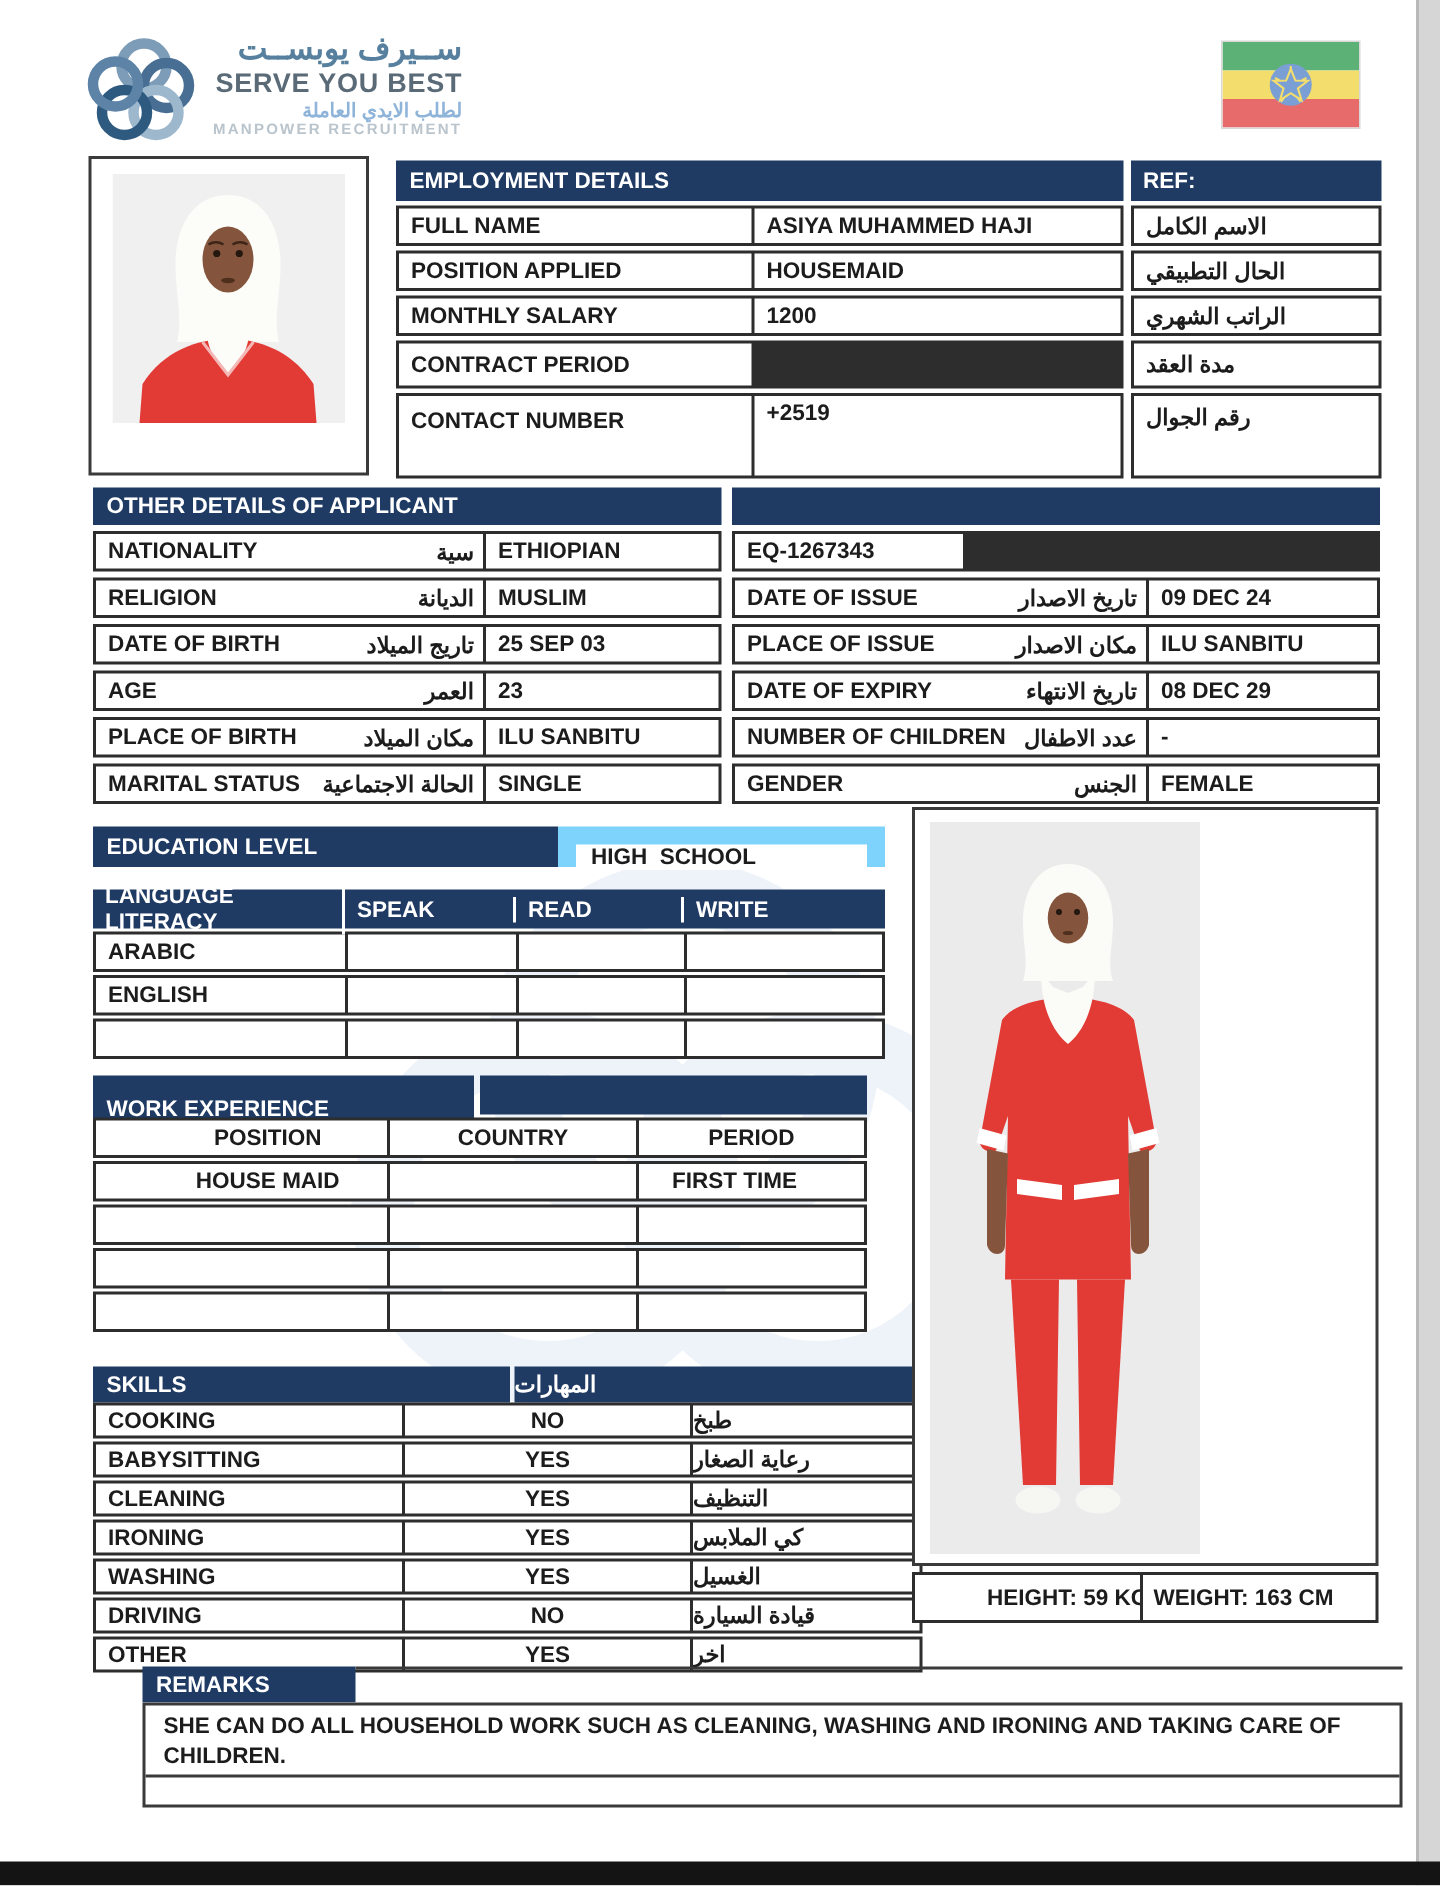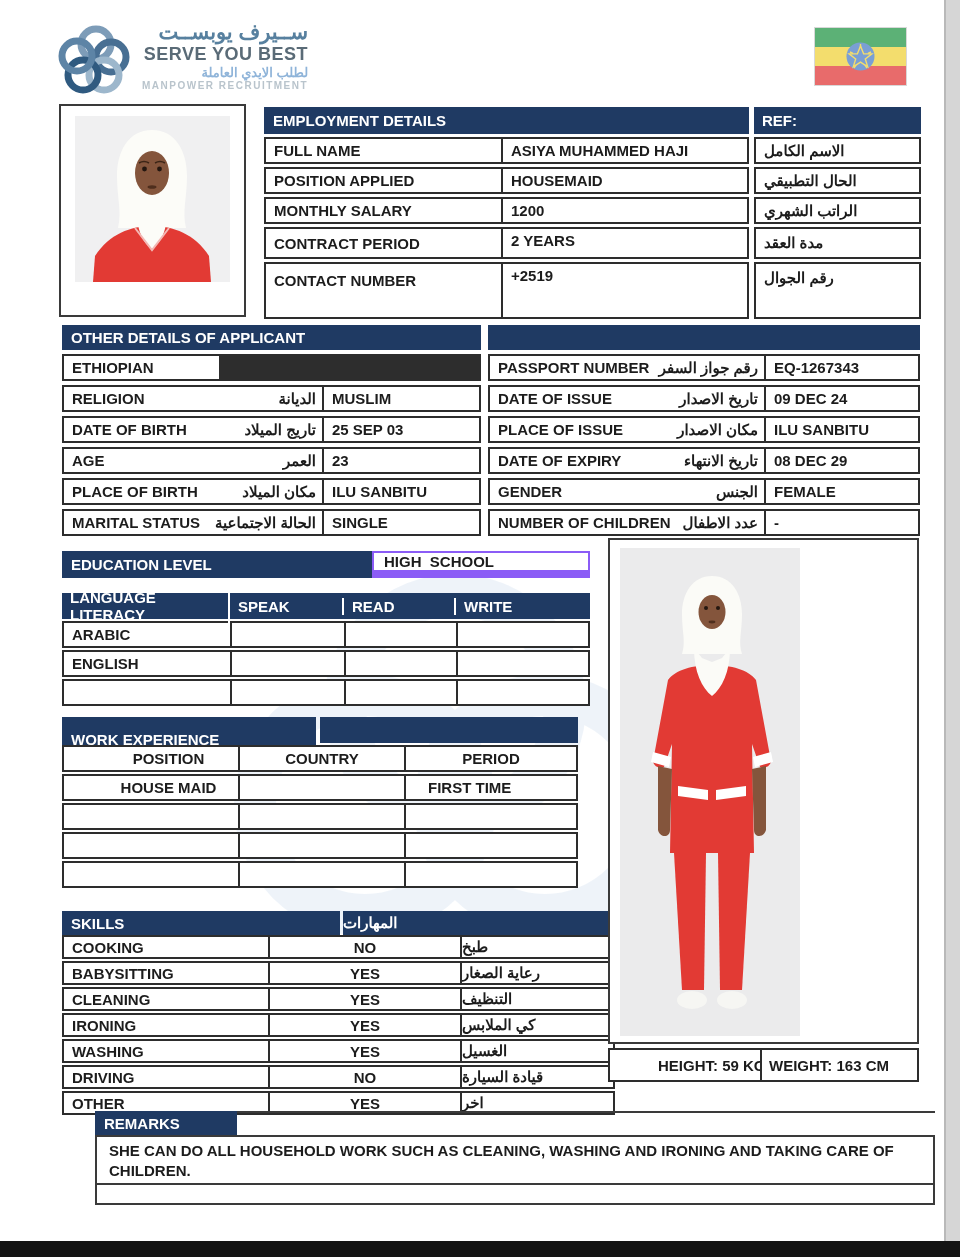--- a/index.html
+++ b/index.html
@@ -53,21 +53,21 @@
   .od-left  { left:62px;  top:354px; width:419px; }
   .od-right { left:488px; top:354px; width:432px; }
   .od-row { height:27px; margin-bottom:4px; }
   .od-row .c1 { flex:1; justify-content:space-between; padding:0 6px 0 8px; }
   .od-left  .c2 { width:155px; padding-left:8px; }
   .od-right .c2 { width:152px; padding-left:8px; }
 
   
   .edu { left:62px; top:551px; display:flex; width:528px; }
   .edu-bar { width:310px; height:27px; padding-left:9px; }
-  .edu-val { flex:1; background:#8b5cf6; padding:2px; height:27px; }
+  .edu-val { flex:1; background:#7dd3fc; padding:12px; height:27px; }
   .edu-val .bcell { width:100%; padding-left:10px; white-space:pre; }
 
   
   .lang { left:62px; top:593px; width:528px; }
   .lang-head { height:26px; }
   .lang-head .hcell { display:flex; align-items:center; padding-left:8px;
                       border-right:2px solid #ffffff; }
   .lang-head .hcell:last-child { border-right:none; }
   .lang .h1 { width:168px; } .lang .h2 { width:114px; }
   .lang .h3 { width:112px; } .lang .h4 { flex:1; }
@@ -76,21 +76,21 @@
   .lang-row .c2 { width:112px; } .lang-row .c3 { width:110px; }
   .lang-row .c4 { flex:1; }
 
   
   .work-bar { left:62px; top:717px; width:516px; display:flex; gap:4px; }
   .work-bar .seg1 { width:254px; height:44px; padding-left:9px; }
   .work-bar .seg2 { flex:1; height:26px; }
   .work { left:62px; top:745px; width:516px; }
   .work-row { height:27px; margin-bottom:2px; }
   .work-row .bcell { justify-content:center; }
-  .work-row .c1 { width:174px;padding-left:35px; } .work-row .c2 { width:164px; }
+  .work-row .c1 { width:194px;padding-left:35px; } .work-row .c2 { width:164px; }
   .work-row .c3 { flex:1; }
 
   
   .skills-bar { left:62px; top:911px; width:553px; display:flex; gap:3px; }
   .skills-bar .seg1 { width:278px; height:24px; padding-left:9px; }
   .skills-bar .seg2 { flex:1; height:24px; justify-content:flex-end; padding-right:8px; }
   .skills { left:62px; top:935px; width:553px; }
   .skills-row { height:24px; margin-bottom:2px; }
   .skills-row .c1 { width:204px; padding-left:8px; }
   .skills-row .c2 { width:190px; justify-content:center; }
@@ -191,21 +191,20 @@
     <div class="brow emp-row">
       <div class="bcell c1 lbl">POSITION APPLIED</div>
       <div class="bcell c2 val">HOUSEMAID</div>
     </div>
     <div class="brow emp-row">
       <div class="bcell c1 lbl">MONTHLY SALARY</div>
       <div class="bcell c2 val">1200</div>
     </div>
     <div class="brow emp-row tall">
       <div class="bcell c1 lbl">CONTRACT PERIOD</div>
-      <div class="bcell c2 val" style="align-items:flex-start; padding-top:3px;">2 YEARS</div>
     </div>
     <div class="brow emp-row xtall">
       <div class="bcell c1 lbl" style="align-items:flex-start; padding-top:8px;">CONTACT NUMBER</div>
       <div class="bcell c2 val" style="align-items:flex-start; padding-top:3px;">+2519</div>
     </div>
   </div>
 
   <div class="abs emp-arabic">
     <div class="navybar emp-head" style="padding-left:8px;">REF:</div>
     <div class="brow emp-row">
@@ -223,20 +222,24 @@
     <div class="brow emp-row xtall">
         <div class="bcell ar" dir="rtl" style="align-items:flex-start; padding-top:5px;">رقم الجوال</div>
       </div>
   </div>
 
   <div class="abs navybar od-bar-left">OTHER DETAILS OF APPLICANT</div>
   <div class="abs navybar od-bar-right"></div>
 
   <div class="abs od-left">
     <div class="brow od-row">
+      <div class="bcell c1">
+          <span class="lbl">NATIONALITY</span>
+          <span class="ar" dir="rtl">سية</span>
+        </div>
       <div class="bcell c2 val">ETHIOPIAN</div>
     </div>
     <div class="brow od-row">
       <div class="bcell c1">
           <span class="lbl">RELIGION</span>
           <span class="ar" dir="rtl">الديانة</span>
         </div>
       <div class="bcell c2 val">MUSLIM</div>
     </div>
     <div class="brow od-row">
@@ -264,24 +267,20 @@
       <div class="bcell c1">
           <span class="lbl">MARITAL STATUS</span>
           <span class="ar" dir="rtl">الحالة الاجتماعية</span>
         </div>
       <div class="bcell c2 val">SINGLE</div>
     </div>
   </div>
 
   <div class="abs od-right">
     <div class="brow od-row">
-      <div class="bcell c1">
-          <span class="lbl">PASSPORT NUMBER</span>
-          <span class="ar" dir="rtl">رقم جواز السفر</span>
-        </div>
       <div class="bcell c2 val">EQ-1267343</div>
     </div>
     <div class="brow od-row">
       <div class="bcell c1">
           <span class="lbl">DATE OF ISSUE</span>
           <span class="ar" dir="rtl">تاريخ الاصدار</span>
         </div>
       <div class="bcell c2 val">09 DEC 24</div>
     </div>
     <div class="brow od-row">
@@ -293,31 +292,31 @@
     </div>
     <div class="brow od-row">
       <div class="bcell c1">
           <span class="lbl">DATE OF EXPIRY</span>
           <span class="ar" dir="rtl">تاريخ الانتهاء</span>
         </div>
       <div class="bcell c2 val">08 DEC 29</div>
     </div>
     <div class="brow od-row">
       <div class="bcell c1">
+          <span class="lbl">NUMBER OF CHILDREN</span>
+          <span class="ar" dir="rtl">عدد الاطفال</span>
+        </div>
+      <div class="bcell c2 val">-</div>
+    </div>
+    <div class="brow od-row">
+      <div class="bcell c1">
           <span class="lbl">GENDER</span>
           <span class="ar" dir="rtl">الجنس</span>
         </div>
       <div class="bcell c2 val">FEMALE</div>
-    </div>
-    <div class="brow od-row">
-      <div class="bcell c1">
-          <span class="lbl">NUMBER OF CHILDREN</span>
-          <span class="ar" dir="rtl">عدد الاطفال</span>
-        </div>
-      <div class="bcell c2 val">-</div>
     </div>
   </div>
 
   <div class="abs edu">
     <div class="navybar edu-bar">EDUCATION LEVEL</div>
     <div class="edu-val">
       <div class="bcell val">HIGH  SCHOOL</div>
     </div>
   </div>
 

